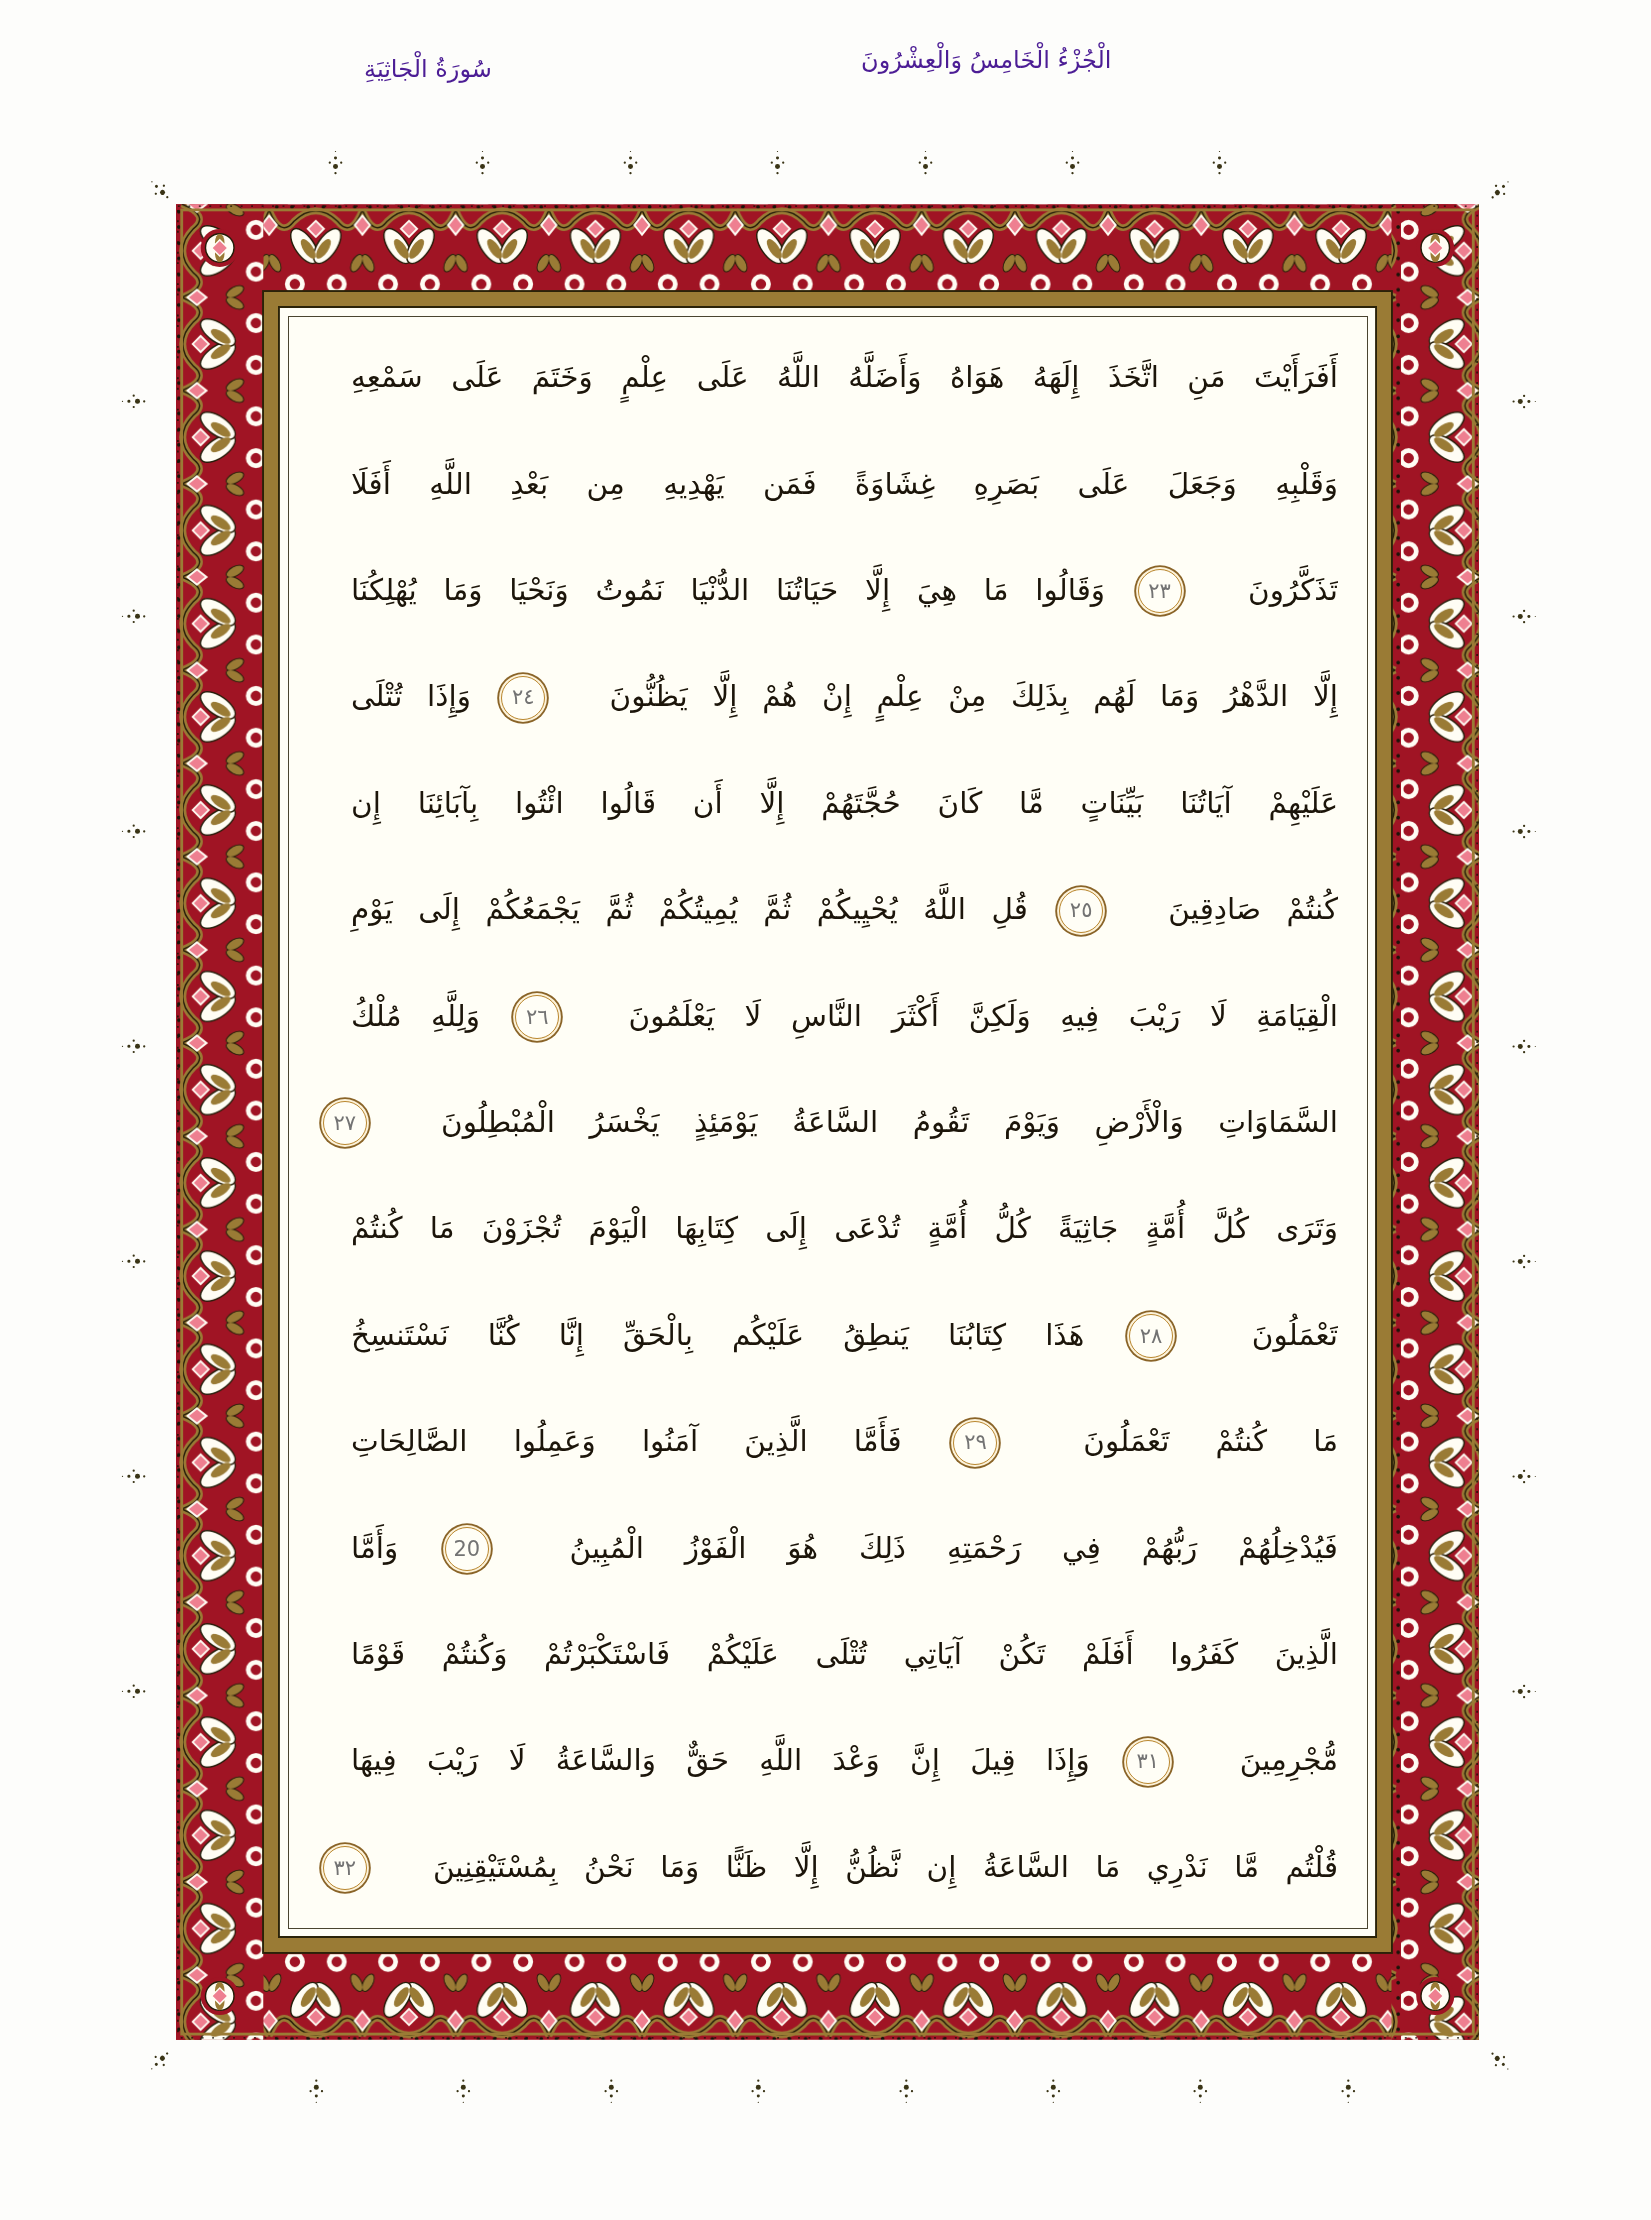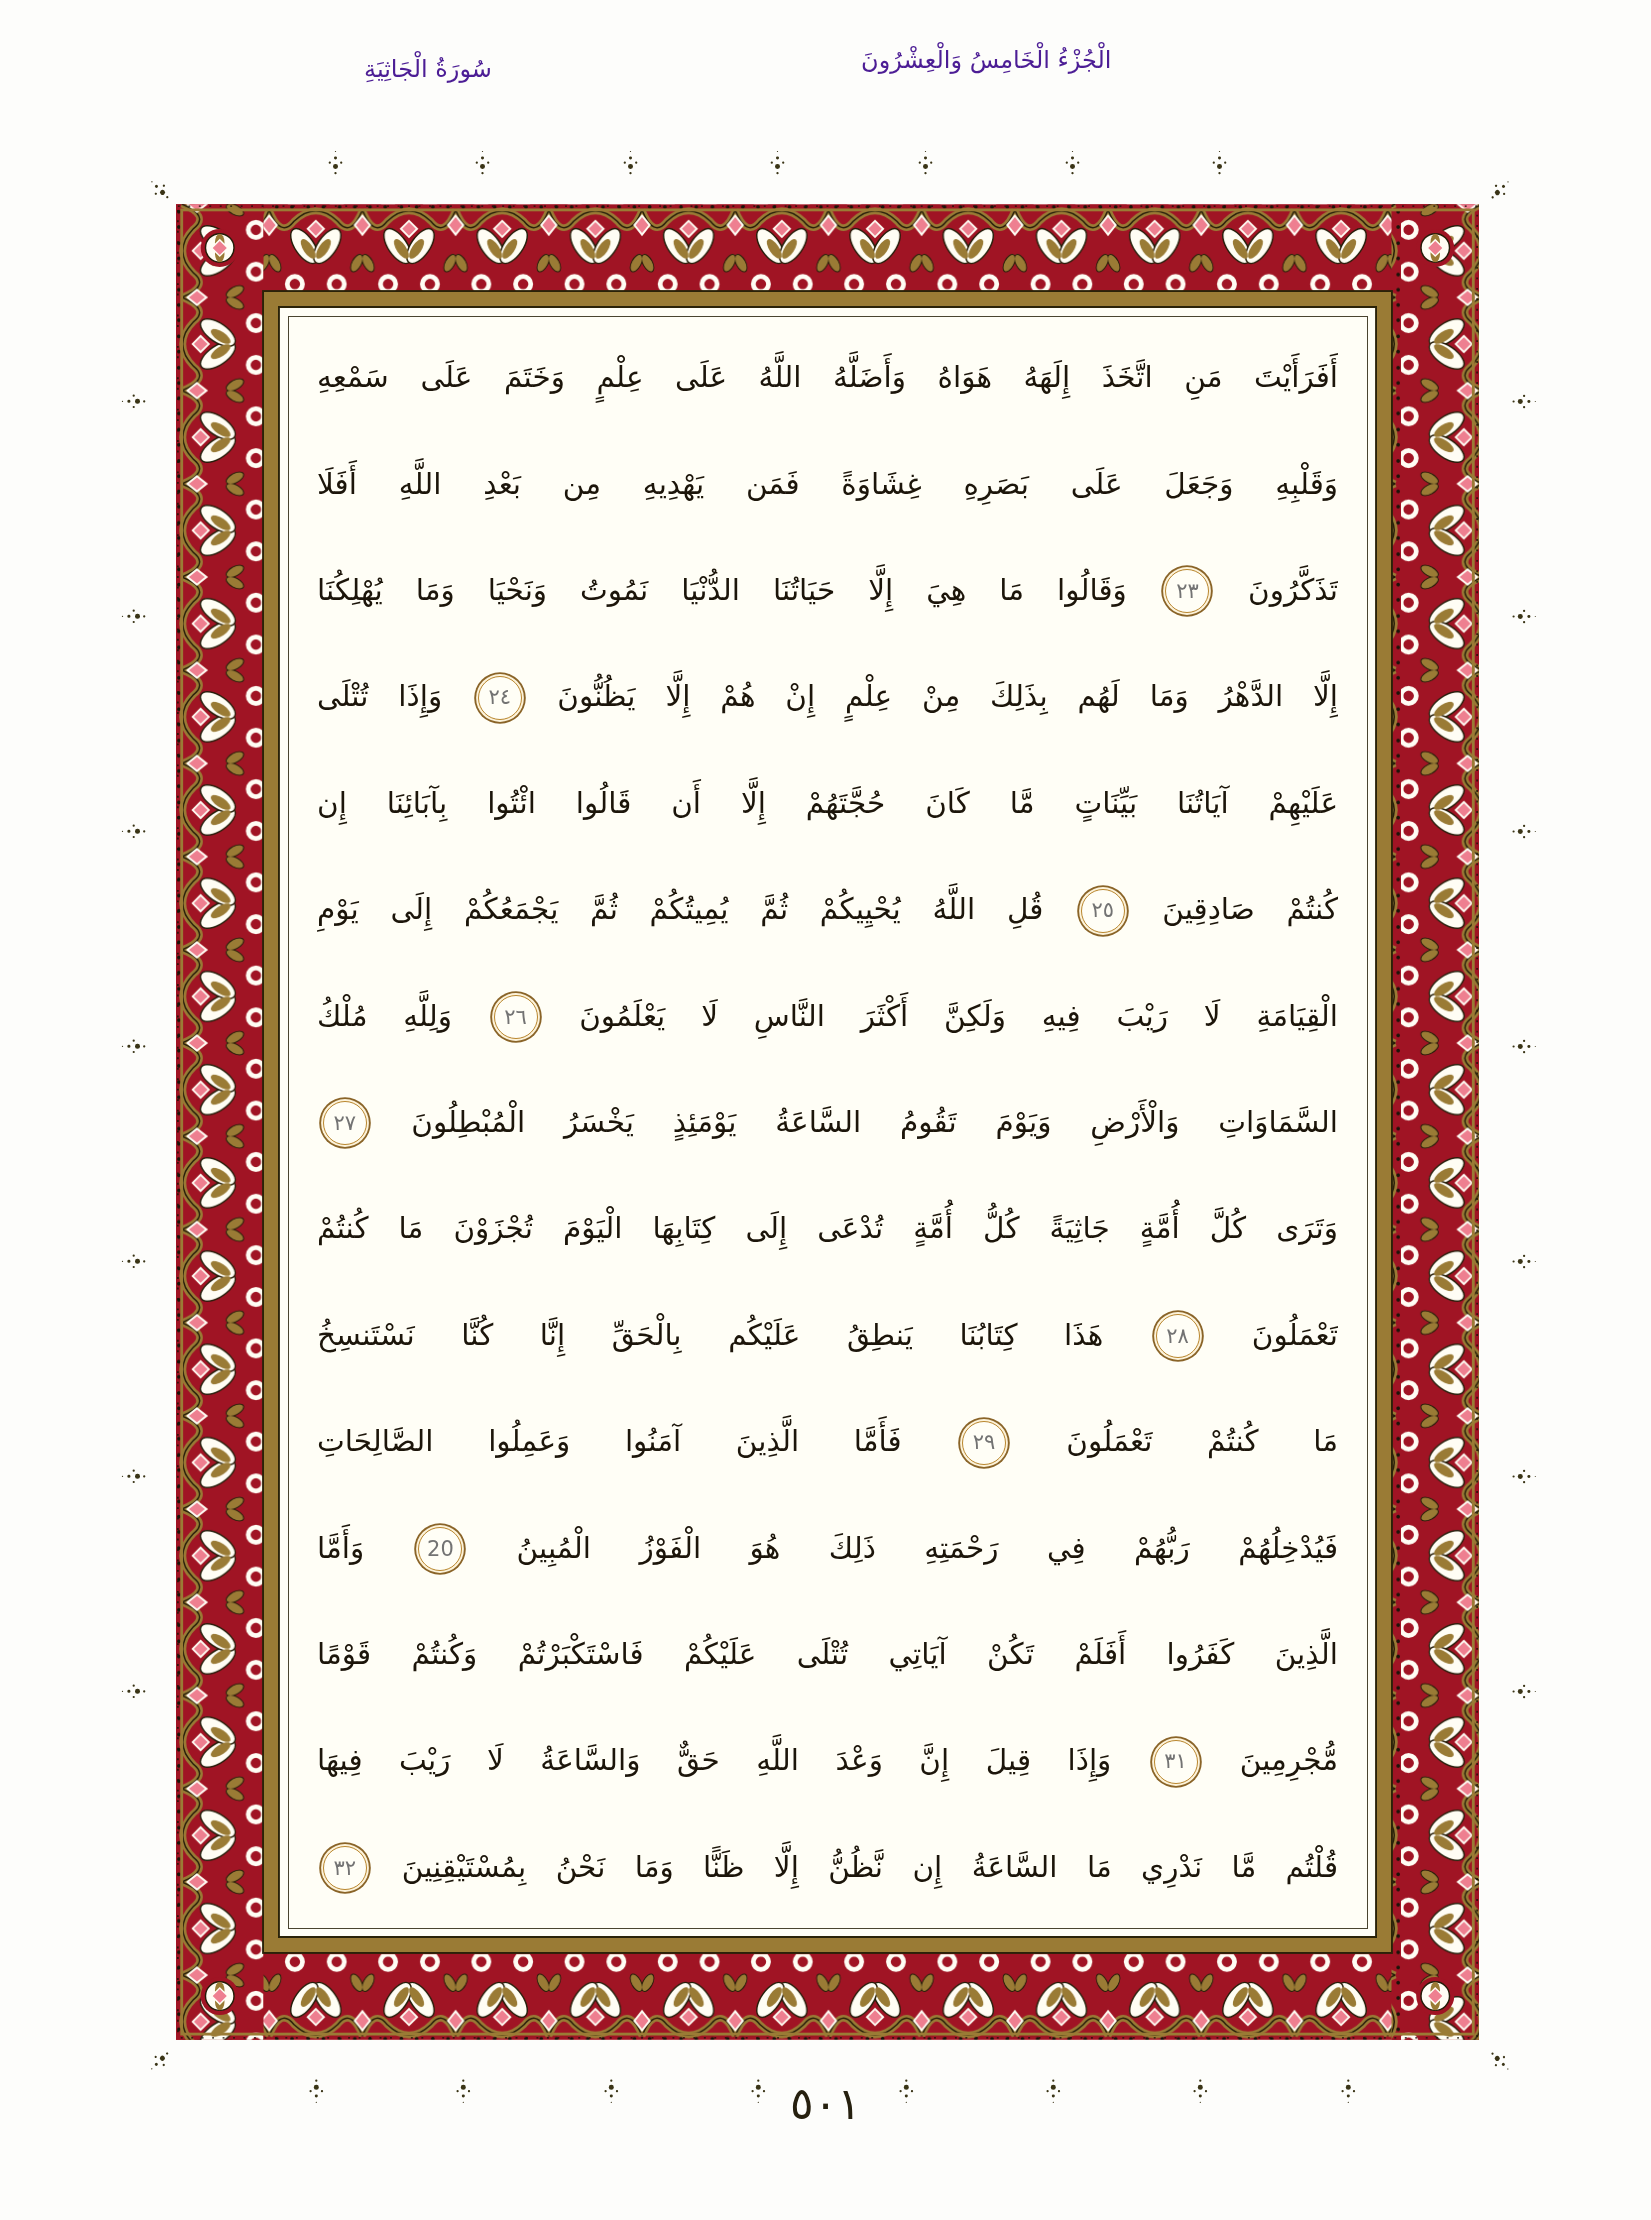--- a/index.html
+++ b/index.html
@@ -27,21 +27,21 @@
     padding:7.6px 28.5px;box-sizing:border-box;
     display:flex;flex-direction:column;justify-content:space-between;
   }
   
   .qline{
     direction:rtl;height:106px;line-height:106px;overflow:hidden;
     font-size:29.5px;color:#1c150a;
     text-align:justify;text-align-last:justify;
     font-family:"DejaVu Sans",sans-serif;
   }
-  .qtext{white-space:normal;}
+  .qtext{white-space:normal;margin-left:34px;}
   .ayah{
     display:inline-flex;align-items:center;justify-content:center;
     width:44px;height:44px;border-radius:50%;box-sizing:border-box;
     background:#fffef6;border:1.9px solid #b9862e;
     box-shadow:0 0 0 1.9px #fdf3da, 0 0 0 3.8px #8a6428, 0 0 0 5.7px #fffef6;
     color:#737373;font-size:21px;line-height:1;vertical-align:middle;
     margin:0 5.7px;
   }
   
   .sprig{
@@ -173,15 +173,14 @@
       <span class="sprig" style="left: 1518px; top: 1044px; transform: rotate(90deg);"></span>
       <span class="sprig" style="left: 1518px; top: 1259px; transform: rotate(90deg);"></span>
       <span class="sprig" style="left: 1518px; top: 1474px; transform: rotate(90deg);"></span>
       <span class="sprig" style="left: 1518px; top: 1689px; transform: rotate(90deg);"></span>
       <span class="sprig" style="left: 160px; top: 190px; transform: rotate(-45deg);"></span>
       <span class="sprig" style="left: 1495px; top: 190px; transform: rotate(45deg);"></span>
       <span class="sprig" style="left: 160px; top: 2056px; transform: rotate(-135deg);"></span>
       <span class="sprig" style="left: 1495px; top: 2056px; transform: rotate(135deg);"></span>
     </div>
 
-  <div class="pagenum">٥٠١</div>
 </div>
 
 
 </body></html>

